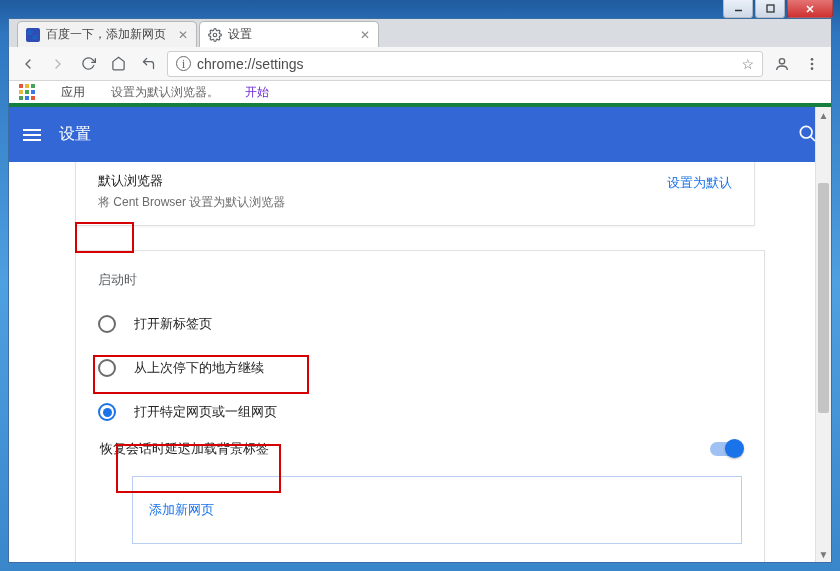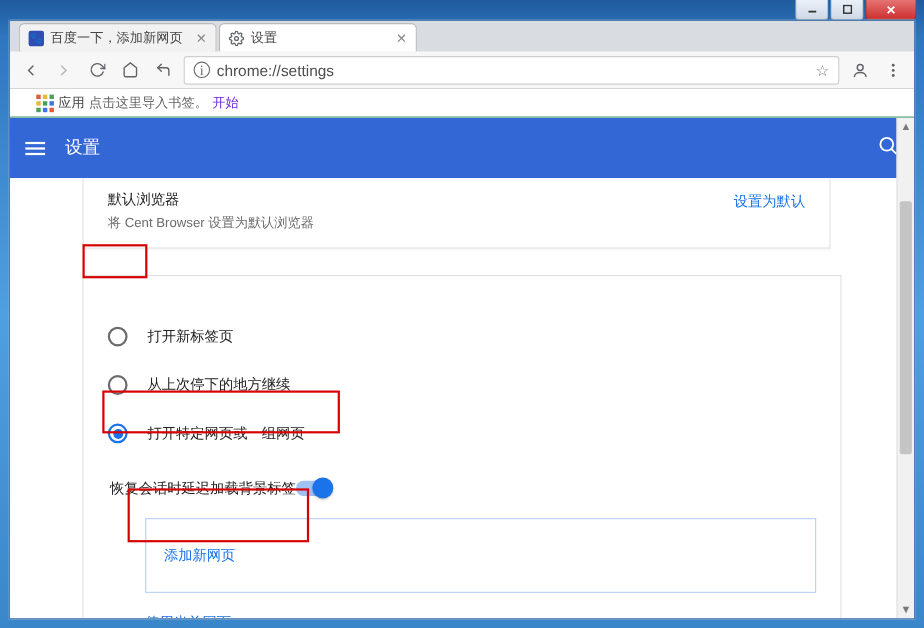--- a/index.html
+++ b/index.html
@@ -106,25 +106,25 @@
     padding: 0 8px;
     color: #4d4d4d;
     font-size: 14px;
     gap: 6px;
   }
   .omnibox .info { color:#6b6b6b; font-size:13px; width:15px;height:15px;border:1.3px solid #6b6b6b;border-radius:50%;display:flex;align-items:center;justify-content:center;font-family:serif;}
   .omnibox .star { margin-left:auto; color:#707070; font-size:14px; }
 
   .bookbar {
     height: 26px;
-    border-bottom: 1px solid #15803d;
-    display: flex;
-    align-items: center;
-    gap: 4px;
-    padding: 0 24px;
+    border-bottom: 4px solid #15803d;
+    display: flex;
+    align-items: center;
+    gap: 26px;
+    padding: 0 10px;
     font-size: 12px;
     color: #444;
     background:#fff;
   }
   .appsicon {
     width:16px;height:16px;display:grid;grid-template-columns:repeat(3,4px);grid-template-rows:repeat(3,4px);gap:2px;
   }
   .appsicon span{background:#e05a3a;}
   .appsicon span:nth-child(2){background:#e5b93a;}
   .appsicon span:nth-child(3){background:#4aa15a;}
@@ -193,22 +193,22 @@
     font-size:13px; color:#222;
   }
   .radio {
     width:18px;height:18px;border:2px solid #6b6b6b;border-radius:50%;
     display:flex;align-items:center;justify-content:center;flex:none;
   }
   .radio.checked { border-color:#1a73e8; }
   .radio.checked::after { content:"";width:9px;height:9px;border-radius:50%;background:#1a73e8; }
 
   .toggle-row {
-    display:flex;align-items:center;justify-content:flex-start;
-    margin-top:32px;font-size:13px;color:#222;
+    display:flex;align-items:center;justify-content:space-between;
+    margin-top:19px;font-size:13px;color:#222;
     padding-left:2px;
   }
   .switch {
     width:32px;height:14px;background:#9fc1f4;border-radius:8px;position:relative;
   }
   .switch::after {
     content:"";position:absolute;right:-2px;top:-3px;width:19px;height:19px;background:#1a73e8;border-radius:50%;
     box-shadow:0 1px 2px rgba(0,0,0,0.3);
   }
 
@@ -339,21 +339,21 @@
         <span></span>
         <span></span>
         <span></span>
         <span></span>
         <span></span>
         <span></span>
         <span></span>
         <span></span>
     </span>
     <span>应用</span>
-    <span style="color:#666">点击这里导入书签。</span>
+    <span style="color:#666">设置为默认浏览器。</span>
     <span class="booklink">开始</span>
   </div>
 
   <div class="page">
 
     <div class="bluebar">
       <div class="hamburger">
           <span></span>
           <span></span>
           <span></span>
@@ -371,20 +371,21 @@
 
       <div class="card-top">
         <div>
           <div>默认浏览器</div>
           <div class="sub">将 Cent Browser 设置为默认浏览器</div>
         </div>
         <div class="setdefault">设置为默认</div>
       </div>
 
       <div class="section">
+        <div class="section-title">启动时</div>
 
         <div class="radio-row">
           <span class="radio"></span>
           <span>打开新标签页</span>
         </div>
 
         <div class="radio-row">
           <span class="radio"></span>
           <span>从上次停下的地方继续</span>
         </div>

